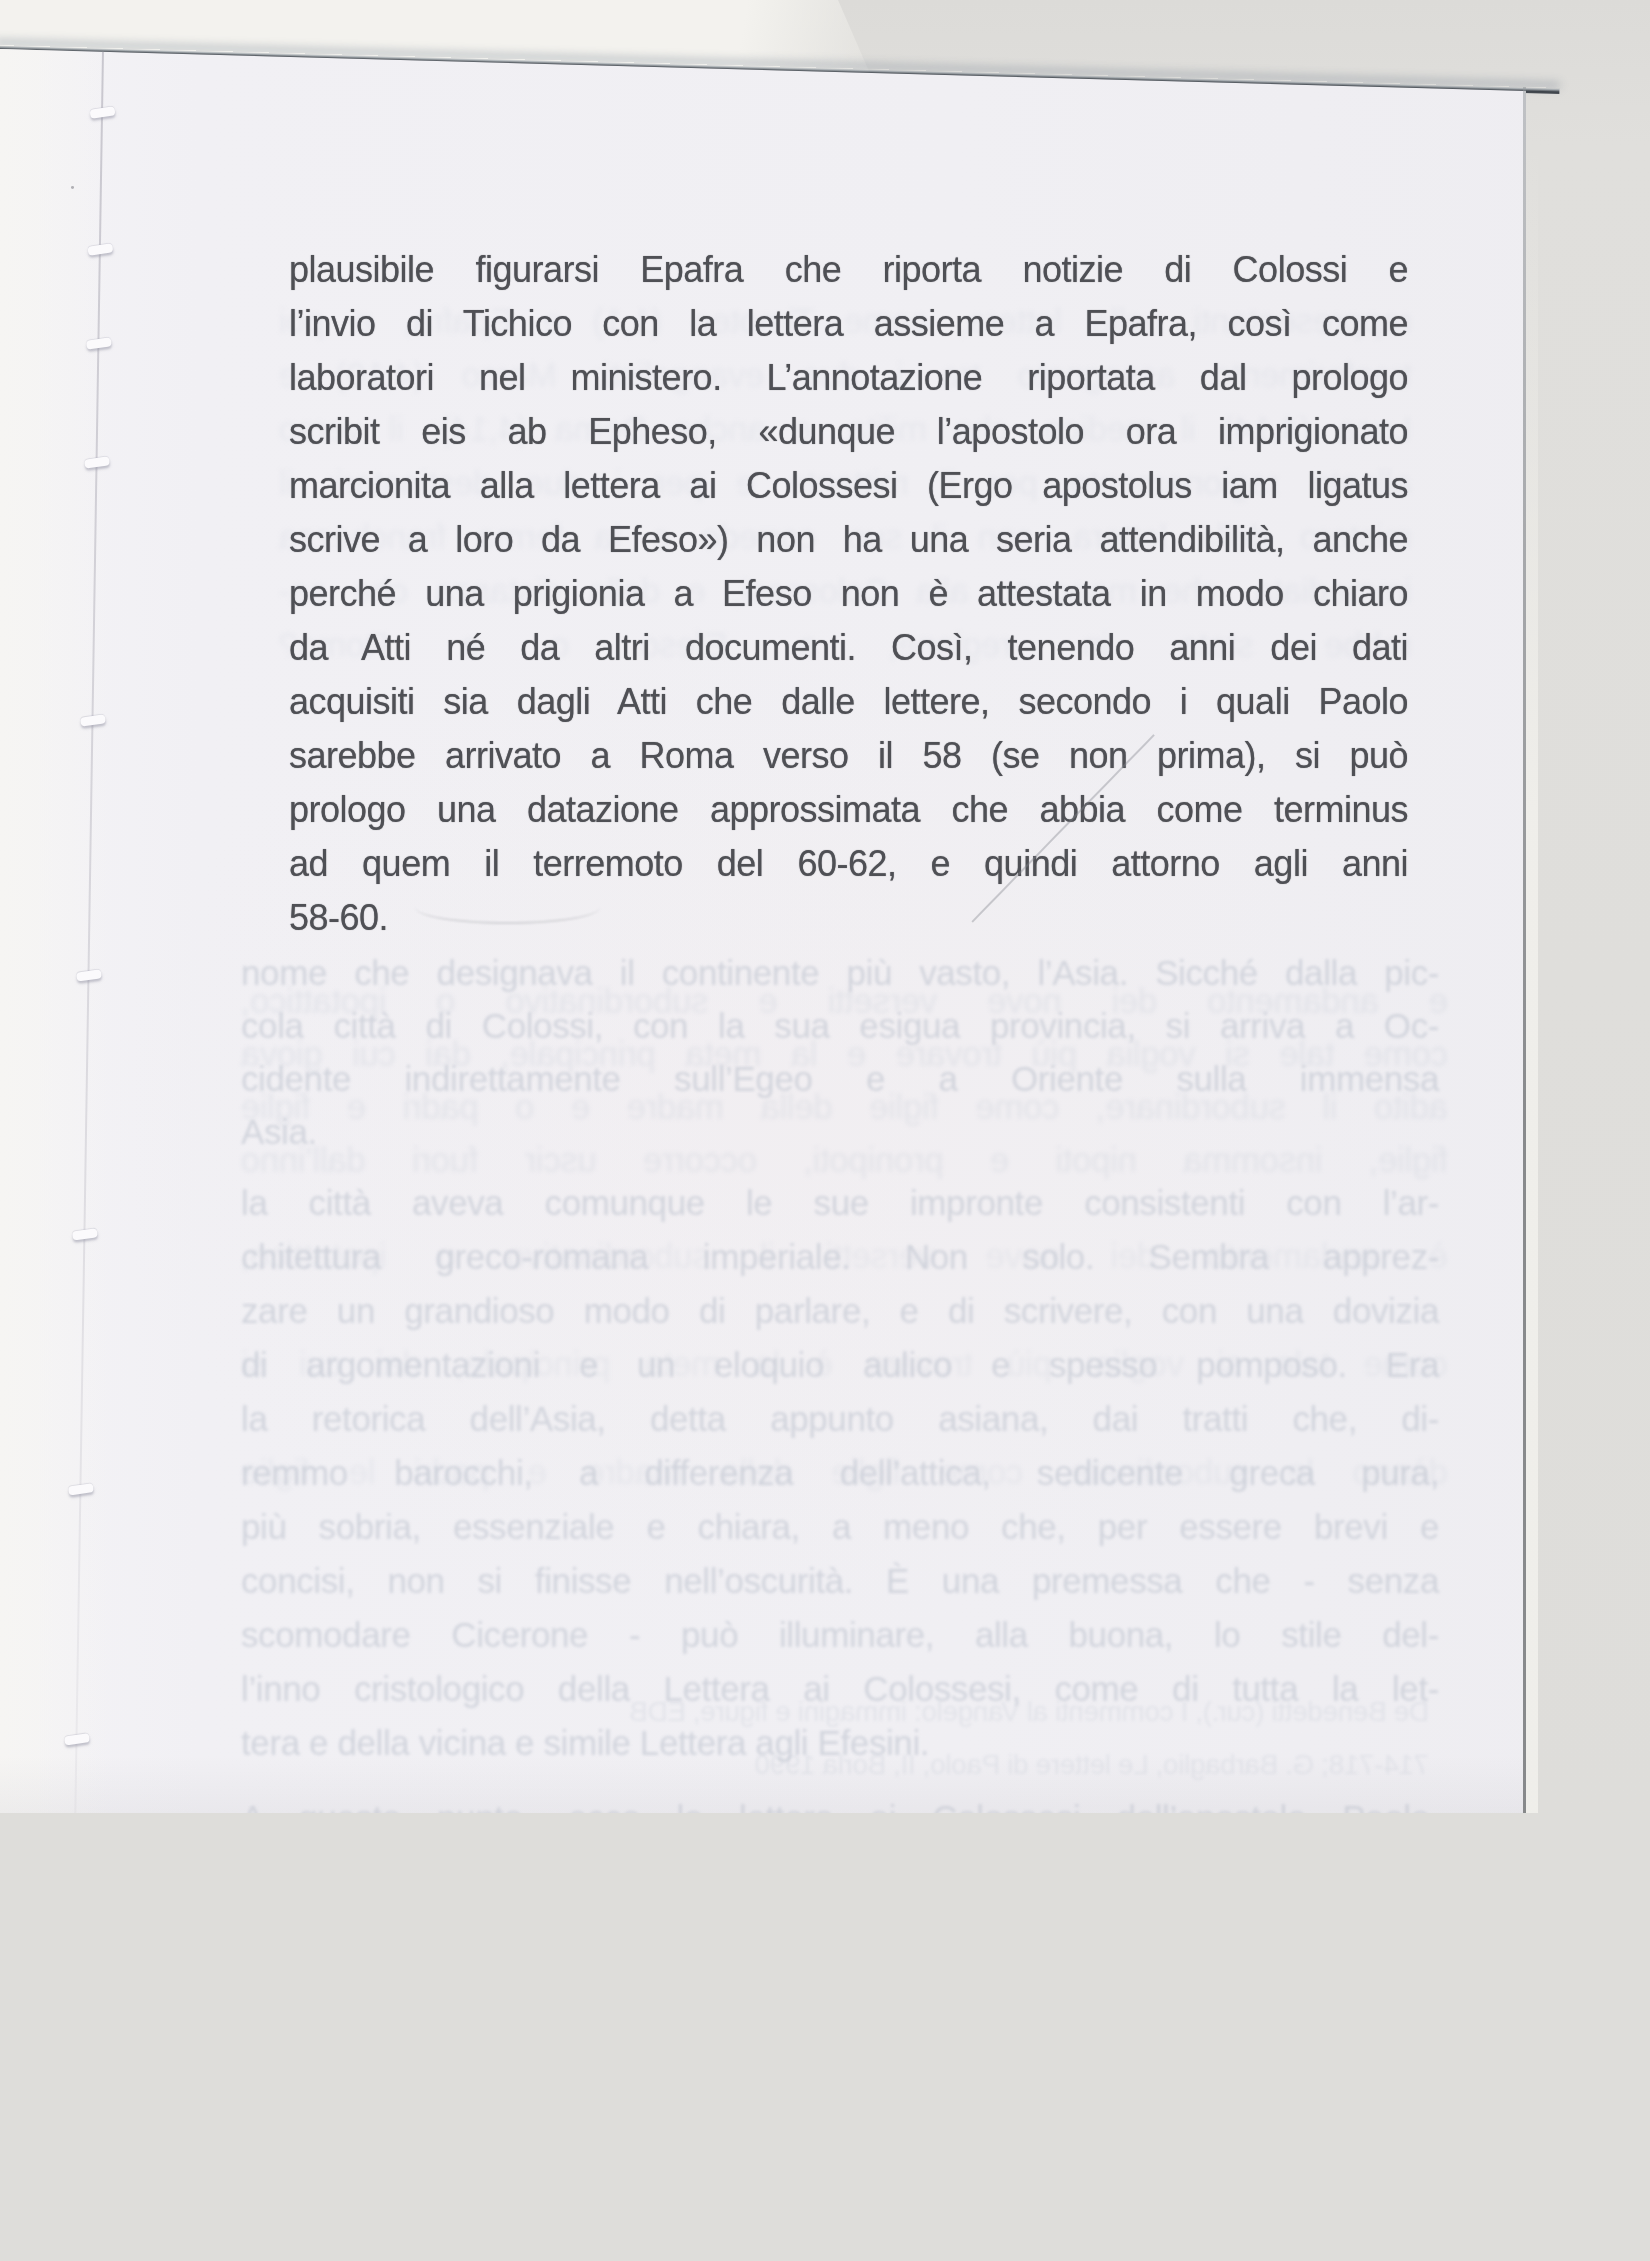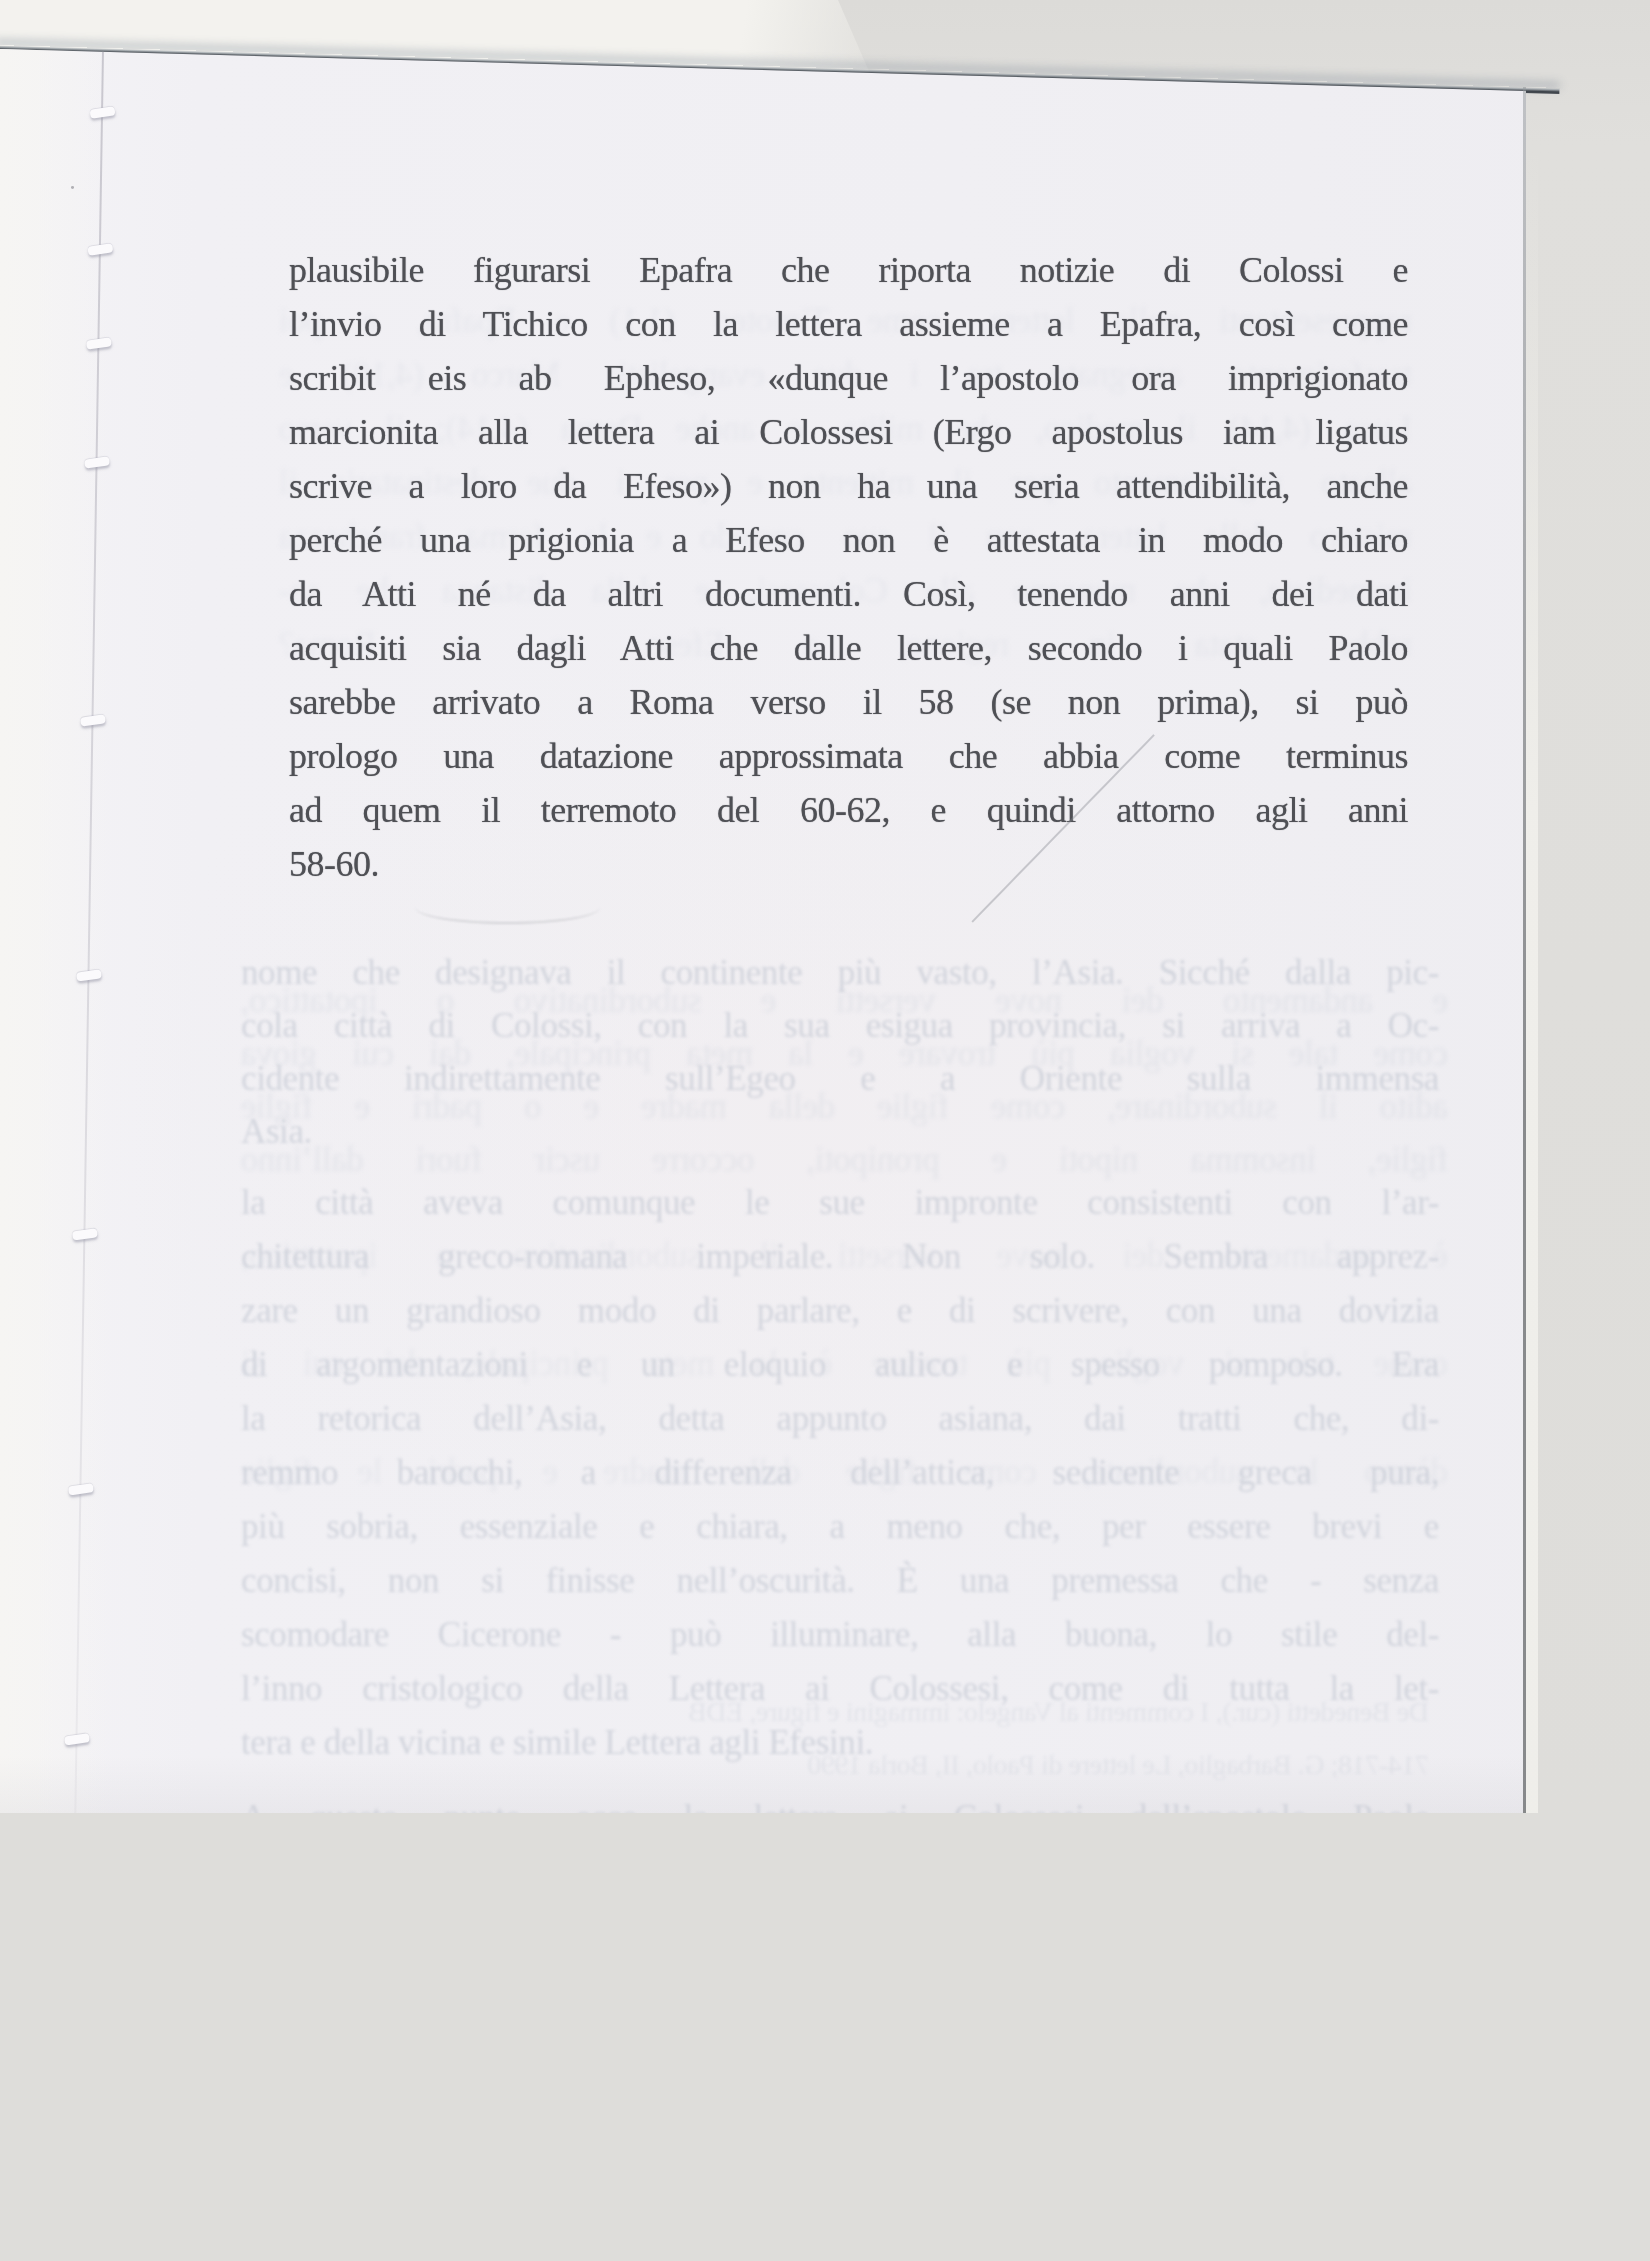--- a/index.html
+++ b/index.html
@@ -1,18 +1,18 @@
 <!DOCTYPE html>
 <html style="font-size:13px"><head>
 <meta charset="utf-8">
 <style>
   html,body{margin:0;padding:0;background:#deddda;}
   .scan{position:relative;width:1651px;height:1813px;overflow:hidden;
         background:linear-gradient(to bottom,#dcdbd8 0,#e0dfdc 8%,#dedddA 100%);
-        font-family:Liberation Serif, serif;}
+        font-family:Liberation Sans, sans-serif;}
   
   .adjacent-edge{position:absolute;left:0;top:0;width:945px;height:78px;
         clip-path:polygon(0 0,838px 0,871px 76px,0 46px);
         background:linear-gradient(100deg,#f3f2ee 0 78%,rgba(243,242,238,0) 97%);}
   
   .top-edge{position:absolute;left:-5px;top:45px;width:1565px;height:5.7px;
         background:linear-gradient(to bottom,rgba(125,136,146,.0),rgba(125,136,146,.55) 30%,#3e444b 68%,#474c52 100%);
         box-shadow:0 -5.7px 8.2px rgba(125,136,148,.45);
         transform:rotate(1.57deg);transform-origin:left center;}
   
@@ -152,20 +152,21 @@
     <div class="ghost g3">
         <div class="line">A questo punto, ecco la lettera ai Colossesi dell’apostolo Paolo,</div>
         <div class="line">come bandisce il Messale all’epistola e il Breviario quando ri-</div>
         <div class="line">torna la pericope con varie perplessità. Ne è autore Paolo o chi</div>
         <div class="line">per lui, ancora vivente, e si pensa a qualcuno dei collaboratori</div>
       </div>
 
     <div class="main-text">
         <div class="line">plausibile figurarsi Epafra che riporta notizie di Colossi e</div>
         <div class="line">l’invio di Tichico con la lettera assieme a Epafra, così come</div>
+        <div class="line">laboratori nel ministero. L’annotazione riportata dal prologo</div>
         <div class="line">scribit eis ab Epheso, «dunque l’apostolo ora imprigionato</div>
         <div class="line">marcionita alla lettera ai Colossesi (Ergo apostolus iam ligatus</div>
         <div class="line">scrive a loro da Efeso») non ha una seria attendibilità, anche</div>
         <div class="line">perché una prigionia a Efeso non è attestata in modo chiaro</div>
         <div class="line">da Atti né da altri documenti. Così, tenendo anni dei dati</div>
         <div class="line">acquisiti sia dagli Atti che dalle lettere, secondo i quali Paolo</div>
         <div class="line">sarebbe arrivato a Roma verso il 58 (se non prima), si può</div>
         <div class="line">prologo una datazione approssimata che abbia come terminus</div>
         <div class="line">ad quem il terremoto del 60-62, e quindi attorno agli anni</div>
         <div class="line noj">58-60.</div>

